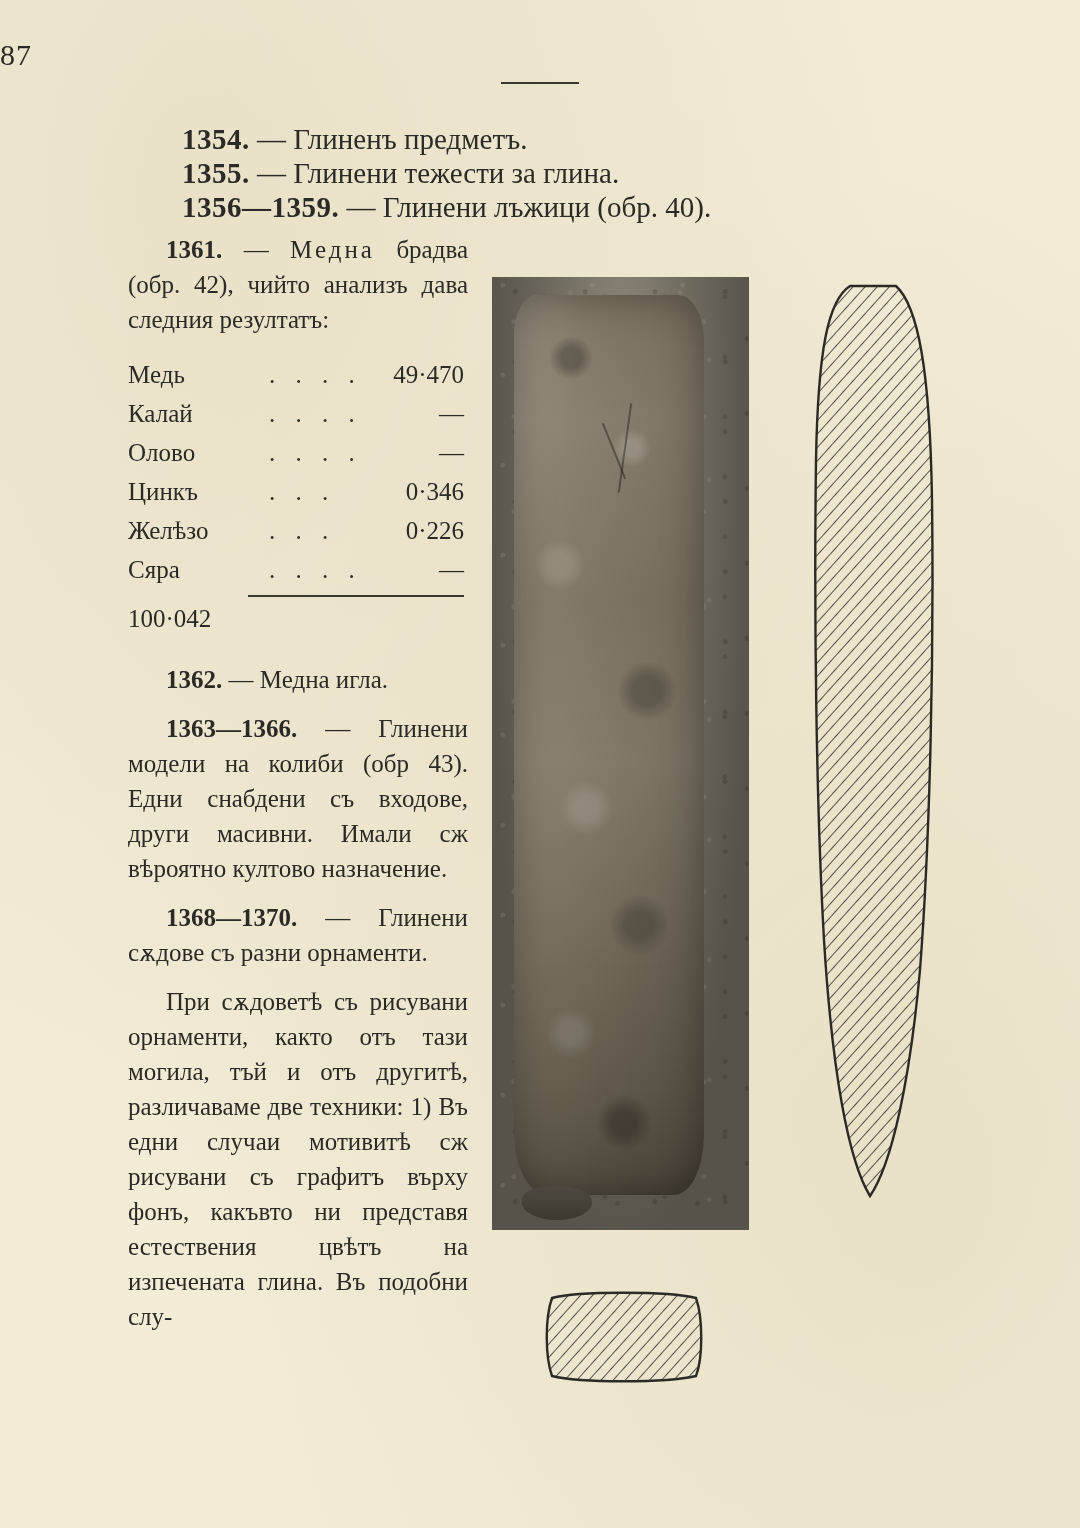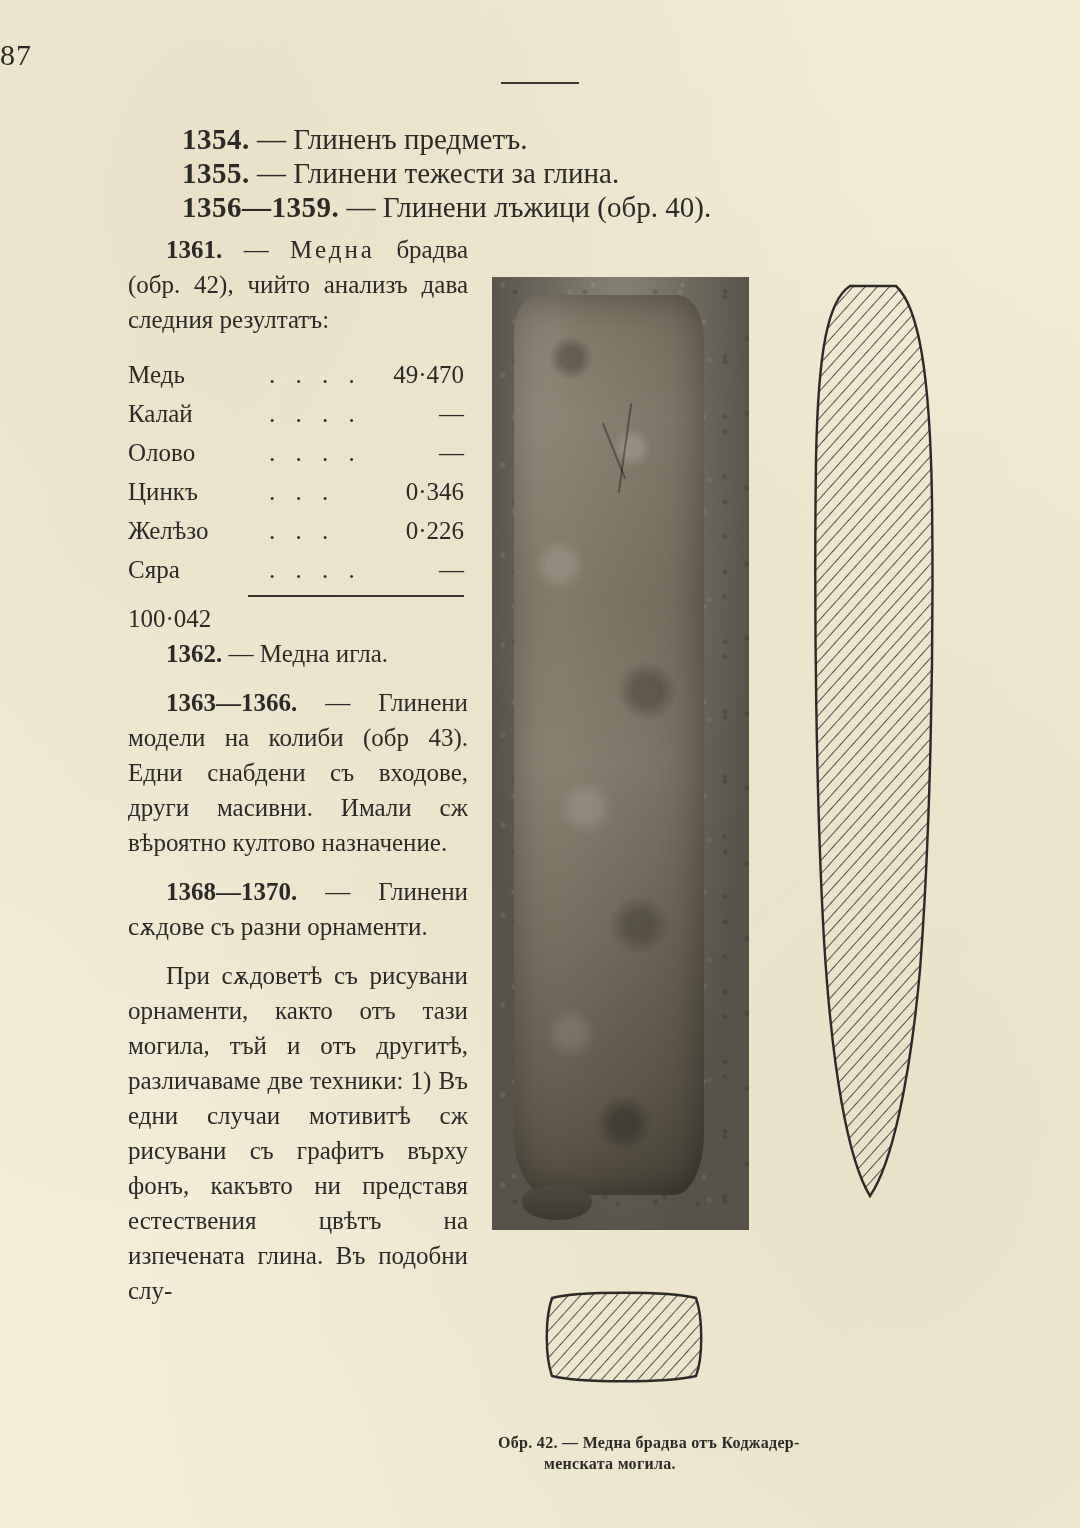--- a/index.html
+++ b/index.html
@@ -294,21 +294,21 @@
         <tr>
           <td class="label">Сяра</td>
           <td class="dots">. . . .</td>
           <td class="value">—</td>
         </tr>
       </tbody>
     </table>
     <div class="sum-rule"></div>
     <div class="sum-value">100·042</div>
 
-    <p class="para indent" style="">
+    <p class="para indent" style="margin-top:26px;">
       <span class="num">1362.</span>
       <span>— Медна игла.</span>
     </p>
 
     <p class="para indent">
       <span class="num">1363—1366.</span>
       <span>— Глинени модели на колиби (обр 43). Едни снабдени съ входове, други масивни. Имали сж вѣроятно култово назначение.</span>
     </p>
 
     <p class="para indent">
@@ -342,18 +342,14 @@
 
   <svg class="section-block" viewBox="0 0 172 98">
     <defs>
       <pattern id="hatch2" width="9" height="9" patternUnits="userSpaceOnUse" patternTransform="rotate(42)">
         <line x1="0" y1="0" x2="0" y2="9" stroke="#2b2a26" stroke-width="1.6"></line>
       </pattern>
     </defs>
     <path d="M 14 10 C 40 3, 130 3, 158 10 C 165 30, 165 70, 158 88 C 128 95, 42 95, 14 88 C 7 68, 7 30, 14 10 Z" fill="url(#hatch2)" stroke="#2b2a26" stroke-width="2.4"></path>
   </svg>
 
-  <div class="caption">
-    <span>Обр. 42. — Медна брадва отъ Коджадер-</span>
-    <span class="cap-line2">менската могила.</span>
-  </div>
 
 </div>
 
 </body></html>

